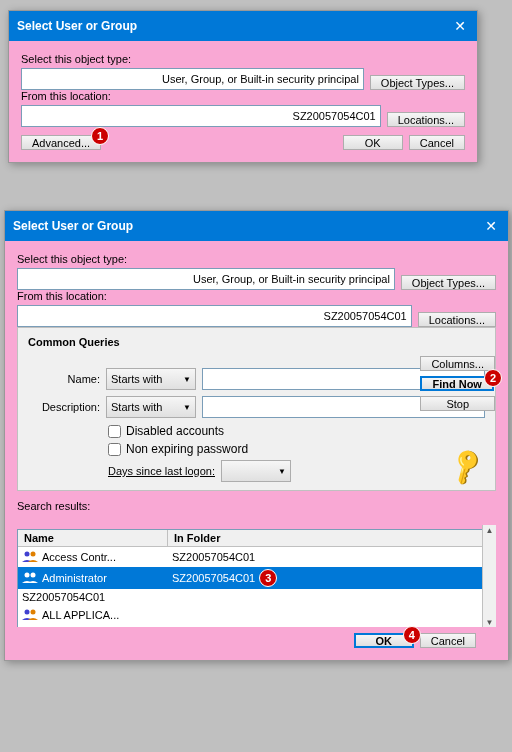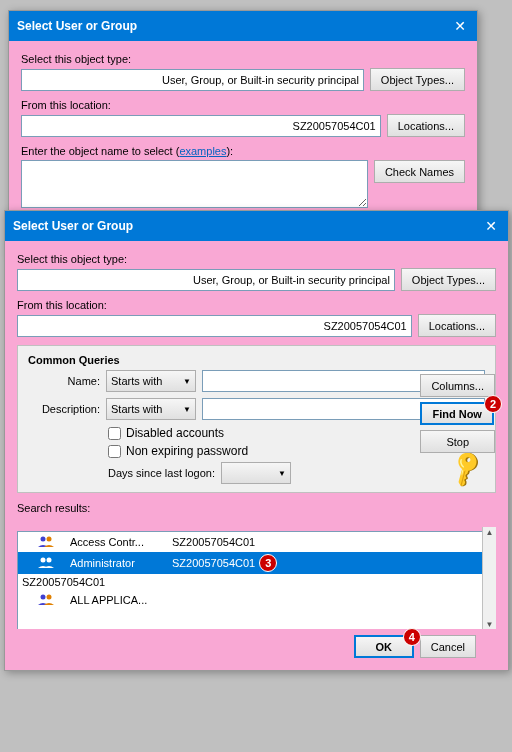--- a/index.html
+++ b/index.html
@@ -63,36 +63,35 @@
       height: 22px;
       border: 1px solid #7a9db8;
       background: white;
       padding: 2px 4px;
       font-size: 11px;
       outline: none;
       text-align: right;
     }
 
     .btn {
-      height: 23px;
+      height: 15px;
       padding: 0 10px;
       border: 1px solid #adadad;
       background: linear-gradient(to bottom, #f6f6f6, #e0e0e0);
       font-size: 11px;
       cursor: pointer;
       white-space: nowrap;
       color: #000;
     }
 
     .btn-primary {
       border: 2px solid #0078d7;
     }
 
     .row-group {
-      margin-bottom: 8px;
     }
 
     .row-with-button {
       display: flex;
       gap: 6px;
       align-items: flex-end;
     }
 
     .row-with-button .text-input {
       flex: 1;
@@ -148,21 +147,21 @@
     .section-box {
       border: 1px solid #c0c0c0;
       padding: 8px 10px;
       margin-bottom: 8px;
       background: #f0f0f0;
     }
 
     .section-title {
       font-size: 11px;
       font-weight: 600;
-      margin-bottom: 4px;
+      margin-bottom: 20px;
     }
 
     .query-row {
       display: flex;
       align-items: center;
       margin-bottom: 6px;
       gap: 6px;
     }
 
     .query-label {
@@ -210,20 +209,21 @@
 
     .logon-row {
       display: flex;
       align-items: center;
       gap: 6px;
       margin-left: 80px;
     }
 
     .logon-label {
       font-size: 11px;
+      text-decoration: underline;
     }
 
     .logon-dropdown {
       height: 22px;
       border: 1px solid #adadad;
       background: linear-gradient(to bottom, #f6f6f6, #e0e0e0);
       padding: 1px 4px;
       font-size: 11px;
       width: 70px;
       display: flex;
@@ -269,27 +269,27 @@
       font-size: 11px;
     }
 
     .results-row.selected {
       background: #0078d7;
       color: white;
     }
 
     .result-name-cell {
       width: 150px;
-      padding: 1px 20px;
+      padding: 1px 4px;
       overflow: hidden;
       text-overflow: ellipsis;
       white-space: nowrap;
       display: flex;
       align-items: center;
-      gap: 16px;
+      gap: 4px;
     }
 
     .result-folder-cell {
       padding: 1px 4px;
       flex: 1;
     }
 
     .bottom-buttons {
       display: flex;
       justify-content: flex-end;
@@ -370,27 +370,20 @@
         <button class="btn">Object Types...</button>
       </div>
     </div>
     <div class="row-group">
       <label class="field-label">From this location:</label>
       <div class="row-with-button">
         <input type="text" class="text-input" readonly="" value="SZ20057054C01" style="">
         <button class="btn">Locations...</button>
       </div>
     </div>
-    <div class="row-group">
-      <label class="field-label">Enter the object name to select (<span class="link">examples</span>):</label>
-      <div class="row-with-button" style="align-items: flex-start;">
-        <textarea class="object-name-area" style=""></textarea>
-        <button class="btn">Check Names</button>
-      </div>
-    </div>
     <div class="dialog-1-buttons">
       <div class="advanced-wrapper">
         <button class="btn btn-advanced">Advanced...</button>
         <span class="badge-red">1</span>
       </div>
       <div class="dialog-1-ok-cancel">
         <button class="btn" style="width:60px;">OK</button>
         <button class="btn">Cancel</button>
       </div>
     </div>
@@ -468,20 +461,24 @@
         </div>
         <button class="btn">Stop</button>
       </div>
     </div>
 
     <div style="margin-bottom:12px;">
       <span style="font-size:11px;">Search results:</span>
     </div>
     <div class="results-container" style="position:relative;">
       <div class="results-area" style="height:100%; overflow:hidden;">
+        <div class="results-header">
+          <div class="results-header-cell" style="width:150px;">Name</div>
+          <div class="results-header-cell" style="flex:1;">In Folder</div>
+        </div>
         <div id="results-rows">
             <div class="results-row">
               <div class="result-name-cell">
                 <svg width="16" height="16" viewBox="0 0 16 16">
       <rect x="0" y="0" width="16" height="16" fill="transparent"></rect>
       <circle cx="5" cy="5" r="2.5" fill="#4040d0"></circle>
       <path d="M0 13 Q5 9 10 13" fill="#4040d0"></path>
       <circle cx="11" cy="5" r="2.5" fill="#e08000"></circle>
       <path d="M6 13 Q11 9 16 13" fill="#e08000"></path>
     </svg>

